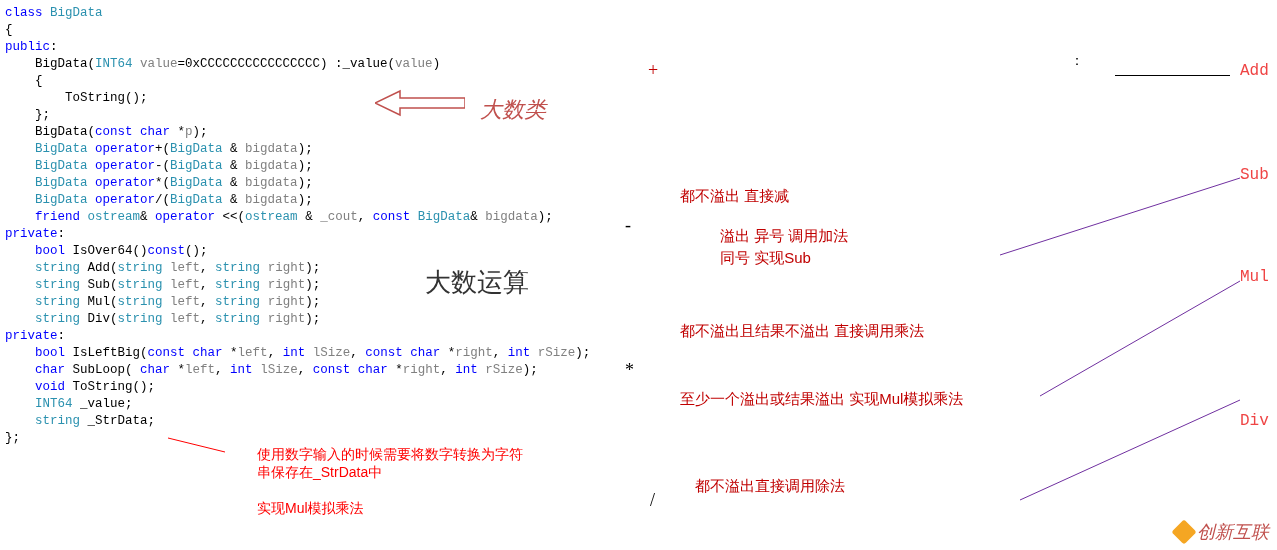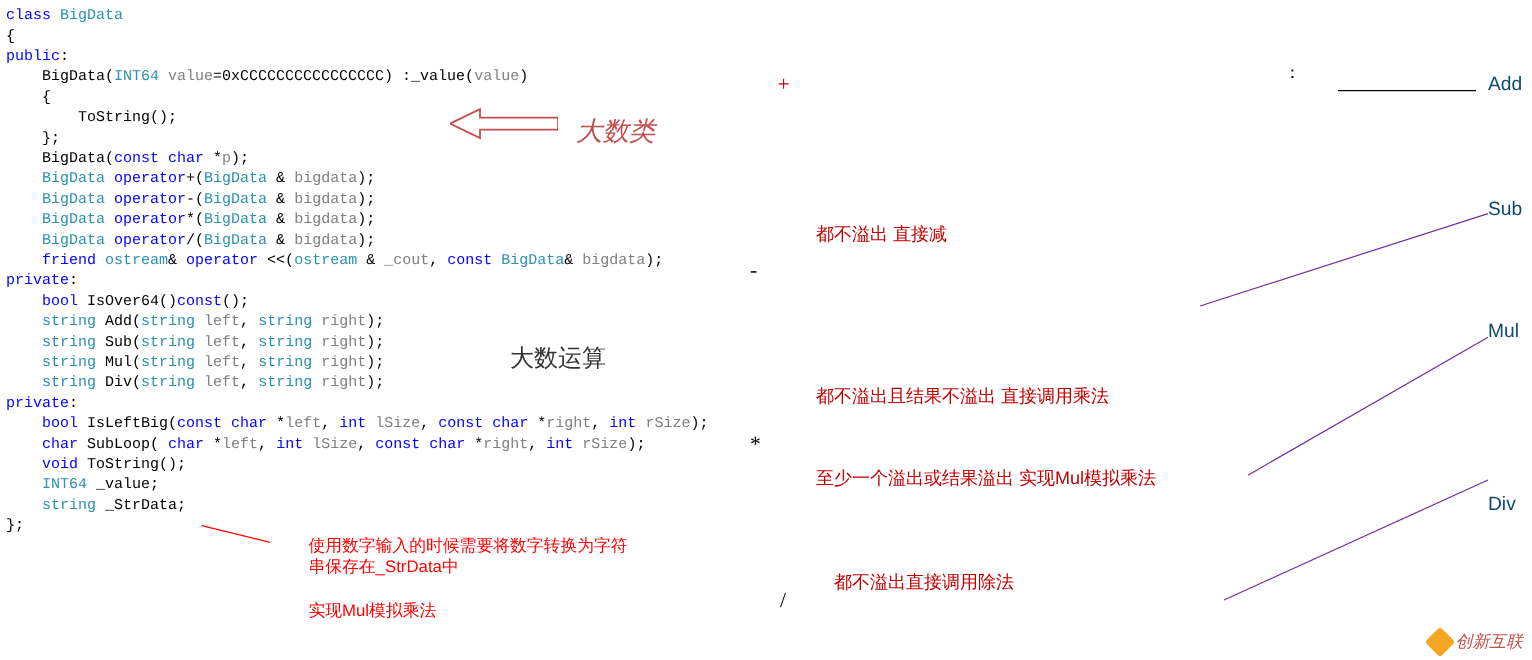--- a/index.html
+++ b/index.html
@@ -34,23 +34,22 @@
   }
   .label-class {
     left: 480px;
     top: 95px;
     font-size: 22px;
     font-style: italic;
   }
   .label-calc {
     left: 425px;
     top: 265px;
-    font-size: 20px;
+    font-size: 26px;
     color: #333;
-    margin-top: 20px;
   }
   .red-note {
     position: absolute;
     left: 225px;
     top: 445px;
     width: 320px;
     color: #ff0000;
     font-size: 14px;
     line-height: 18px;
     margin-left: 32px;
@@ -78,43 +77,43 @@
   }
   .op-desc {
     position: absolute;
     color: #c00000;
     font-size: 15px;
     line-height: 22px;
     white-space: nowrap;
   }
   .op-name {
     position: absolute;
-    color: #0c4a6e;
+    color: #ef4444;
     font-size: 16px;
-    font-family: Liberation Sans, sans-serif;
+    font-family: Liberation Mono, monospace;
   }
   .colon {
     position: absolute;
     color: #000;
     font-size: 14px;
   }
   .sep-line {
     position: absolute;
     background: #000;
     height: 1px;
   }
   .watermark {
     position: absolute;
     right: 8px;
     bottom: 6px;
     display: flex;
     align-items: center;
     gap: 4px;
     color: #c0504d;
-    font-size: 14px;
+    font-size: 18px;
     font-family: "Microsoft YaHei", sans-serif;
     font-style: italic;
   }
   .watermark .logo {
     width: 18px;
     height: 18px;
     background: #f5a623;
     transform: rotate(45deg);
     border-radius: 3px;
   }
@@ -146,20 +145,24 @@
 
 <div class="right-pane">
 
   <div class="op-sym" style="left:28px;top:60px;color:#c00000">+</div>
   <div class="colon" style="left:450px;top:52px">：</div>
   <div class="sep-line" style="left:495px;top:75px;width:115px"></div>
   <div class="op-name" style="left:620px;top:62px">Add</div>
 
   <div class="op-desc" style="left:60px;top:185px">都不溢出    直接减</div>
   <div class="op-sym" style="left:5px;top:215px">-</div>
+  <div class="op-desc" style="left:100px;top:225px">
+    <span>溢出    异号  调用加法</span><br>
+    <span>        同号  实现Sub</span>
+  </div>
   <div class="op-name" style="left:620px;top:166px">Sub</div>
 
   <div class="op-desc" style="left:60px;top:320px">都不溢出且结果不溢出  直接调用乘法</div>
   <div class="op-sym" style="left:5px;top:360px">*</div>
   <div class="op-desc" style="left:60px;top:388px">至少一个溢出或结果溢出  实现Mul模拟乘法</div>
   <div class="op-name" style="left:620px;top:268px">Mul</div>
 
   <div class="op-sym" style="left:30px;top:490px">/</div>
   <div class="op-desc" style="left:75px;top:475px">
     <span>都不溢出直接调用除法</span><br>

